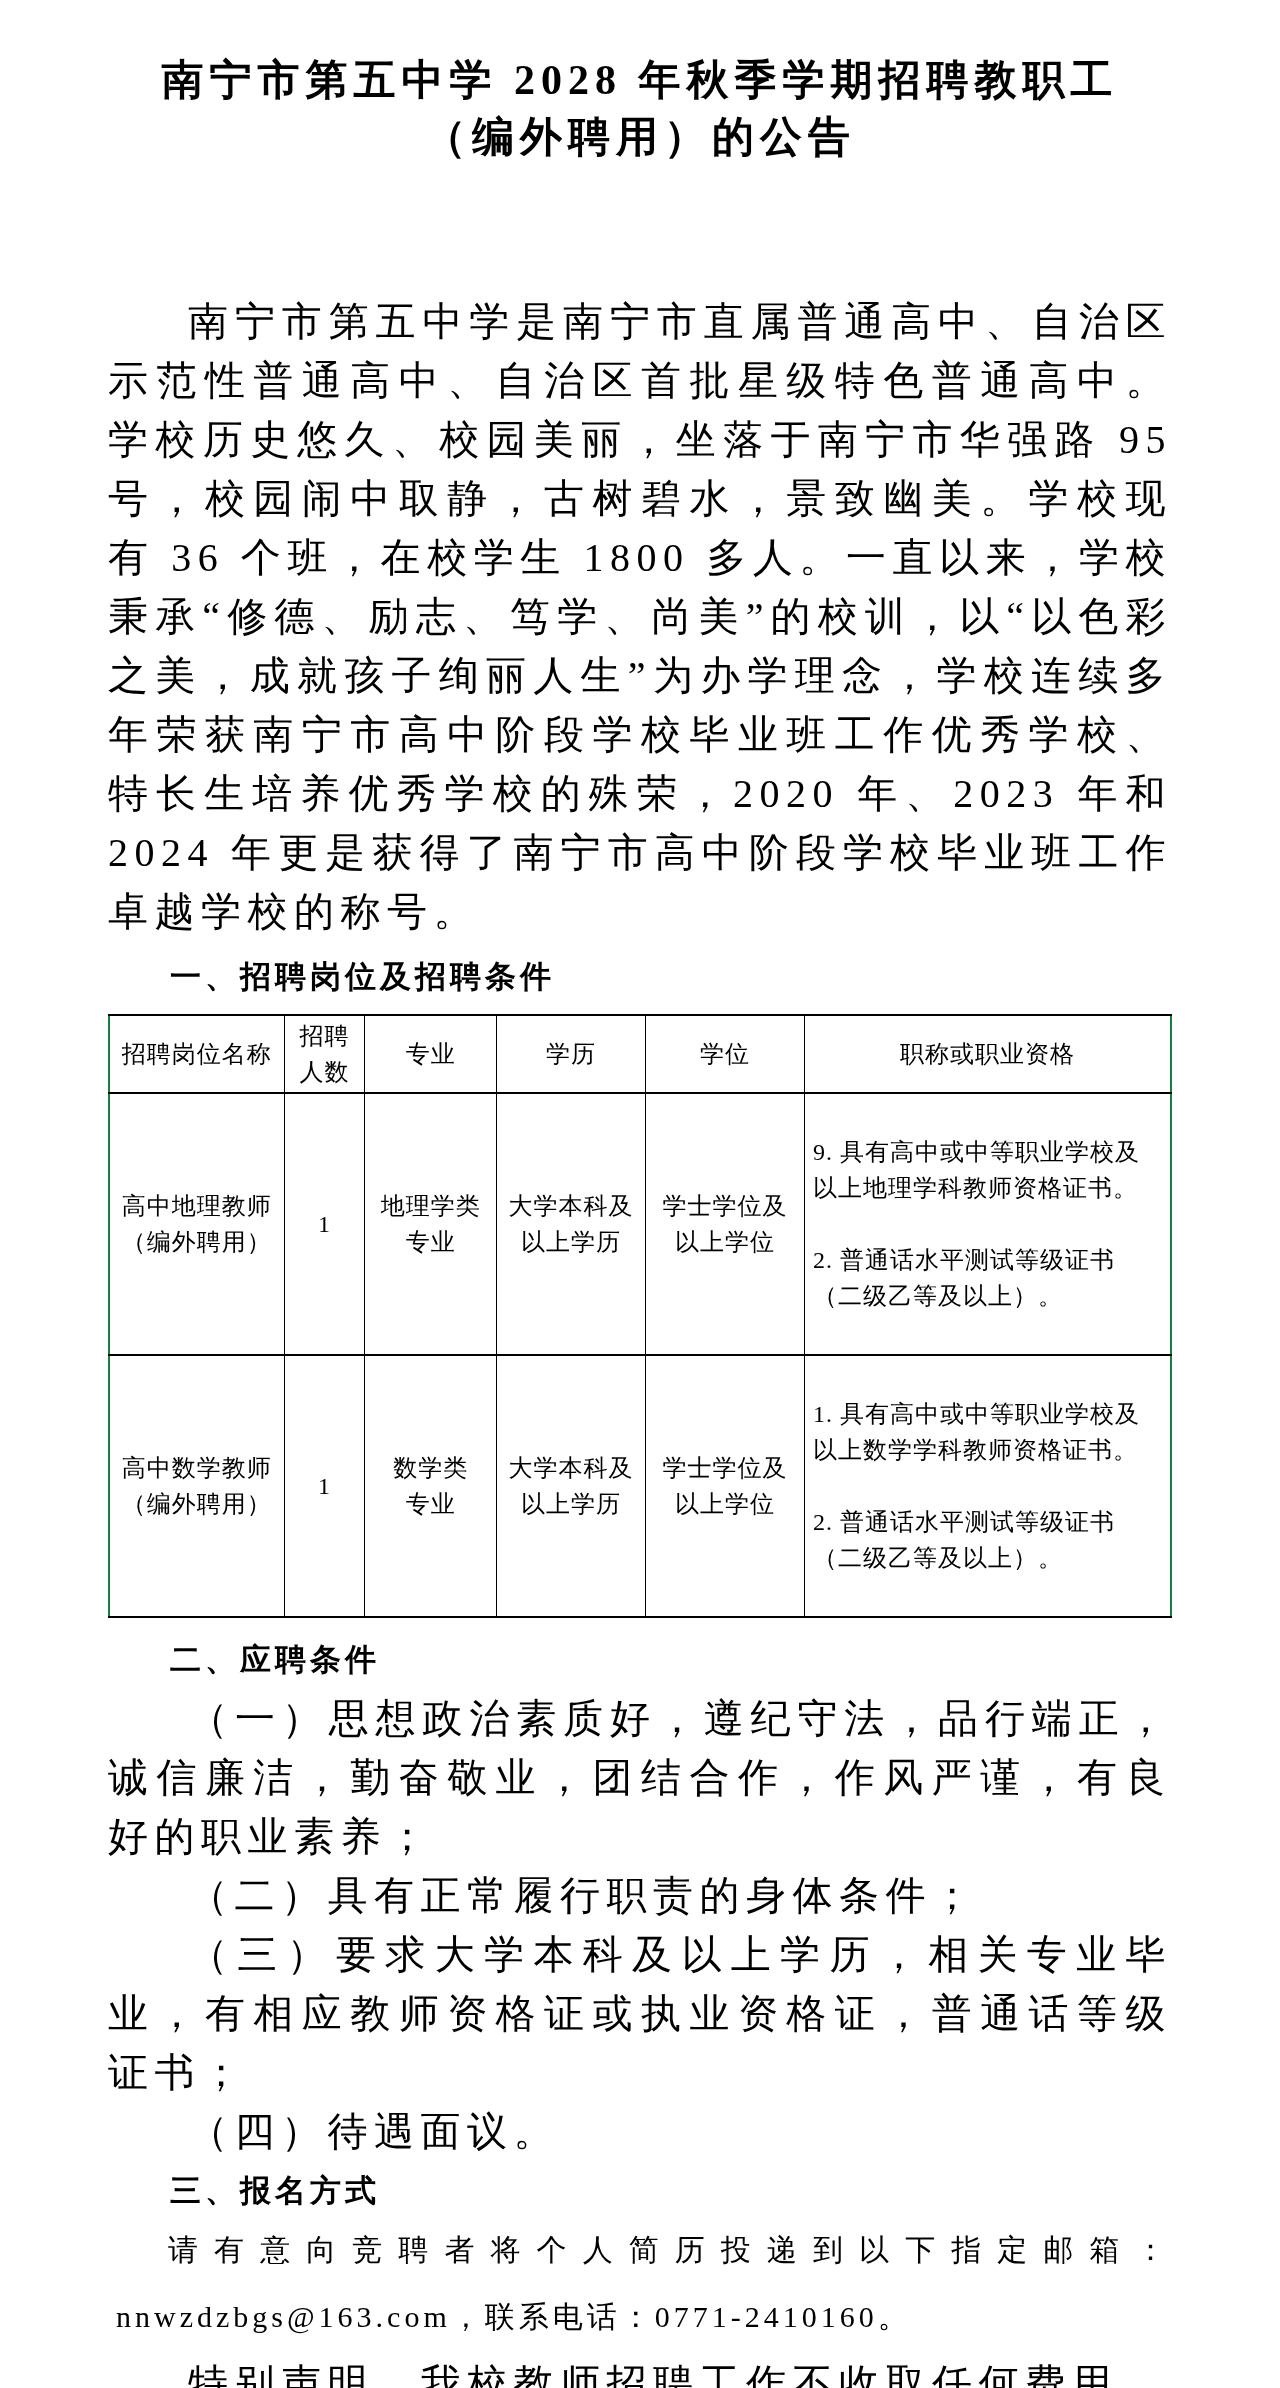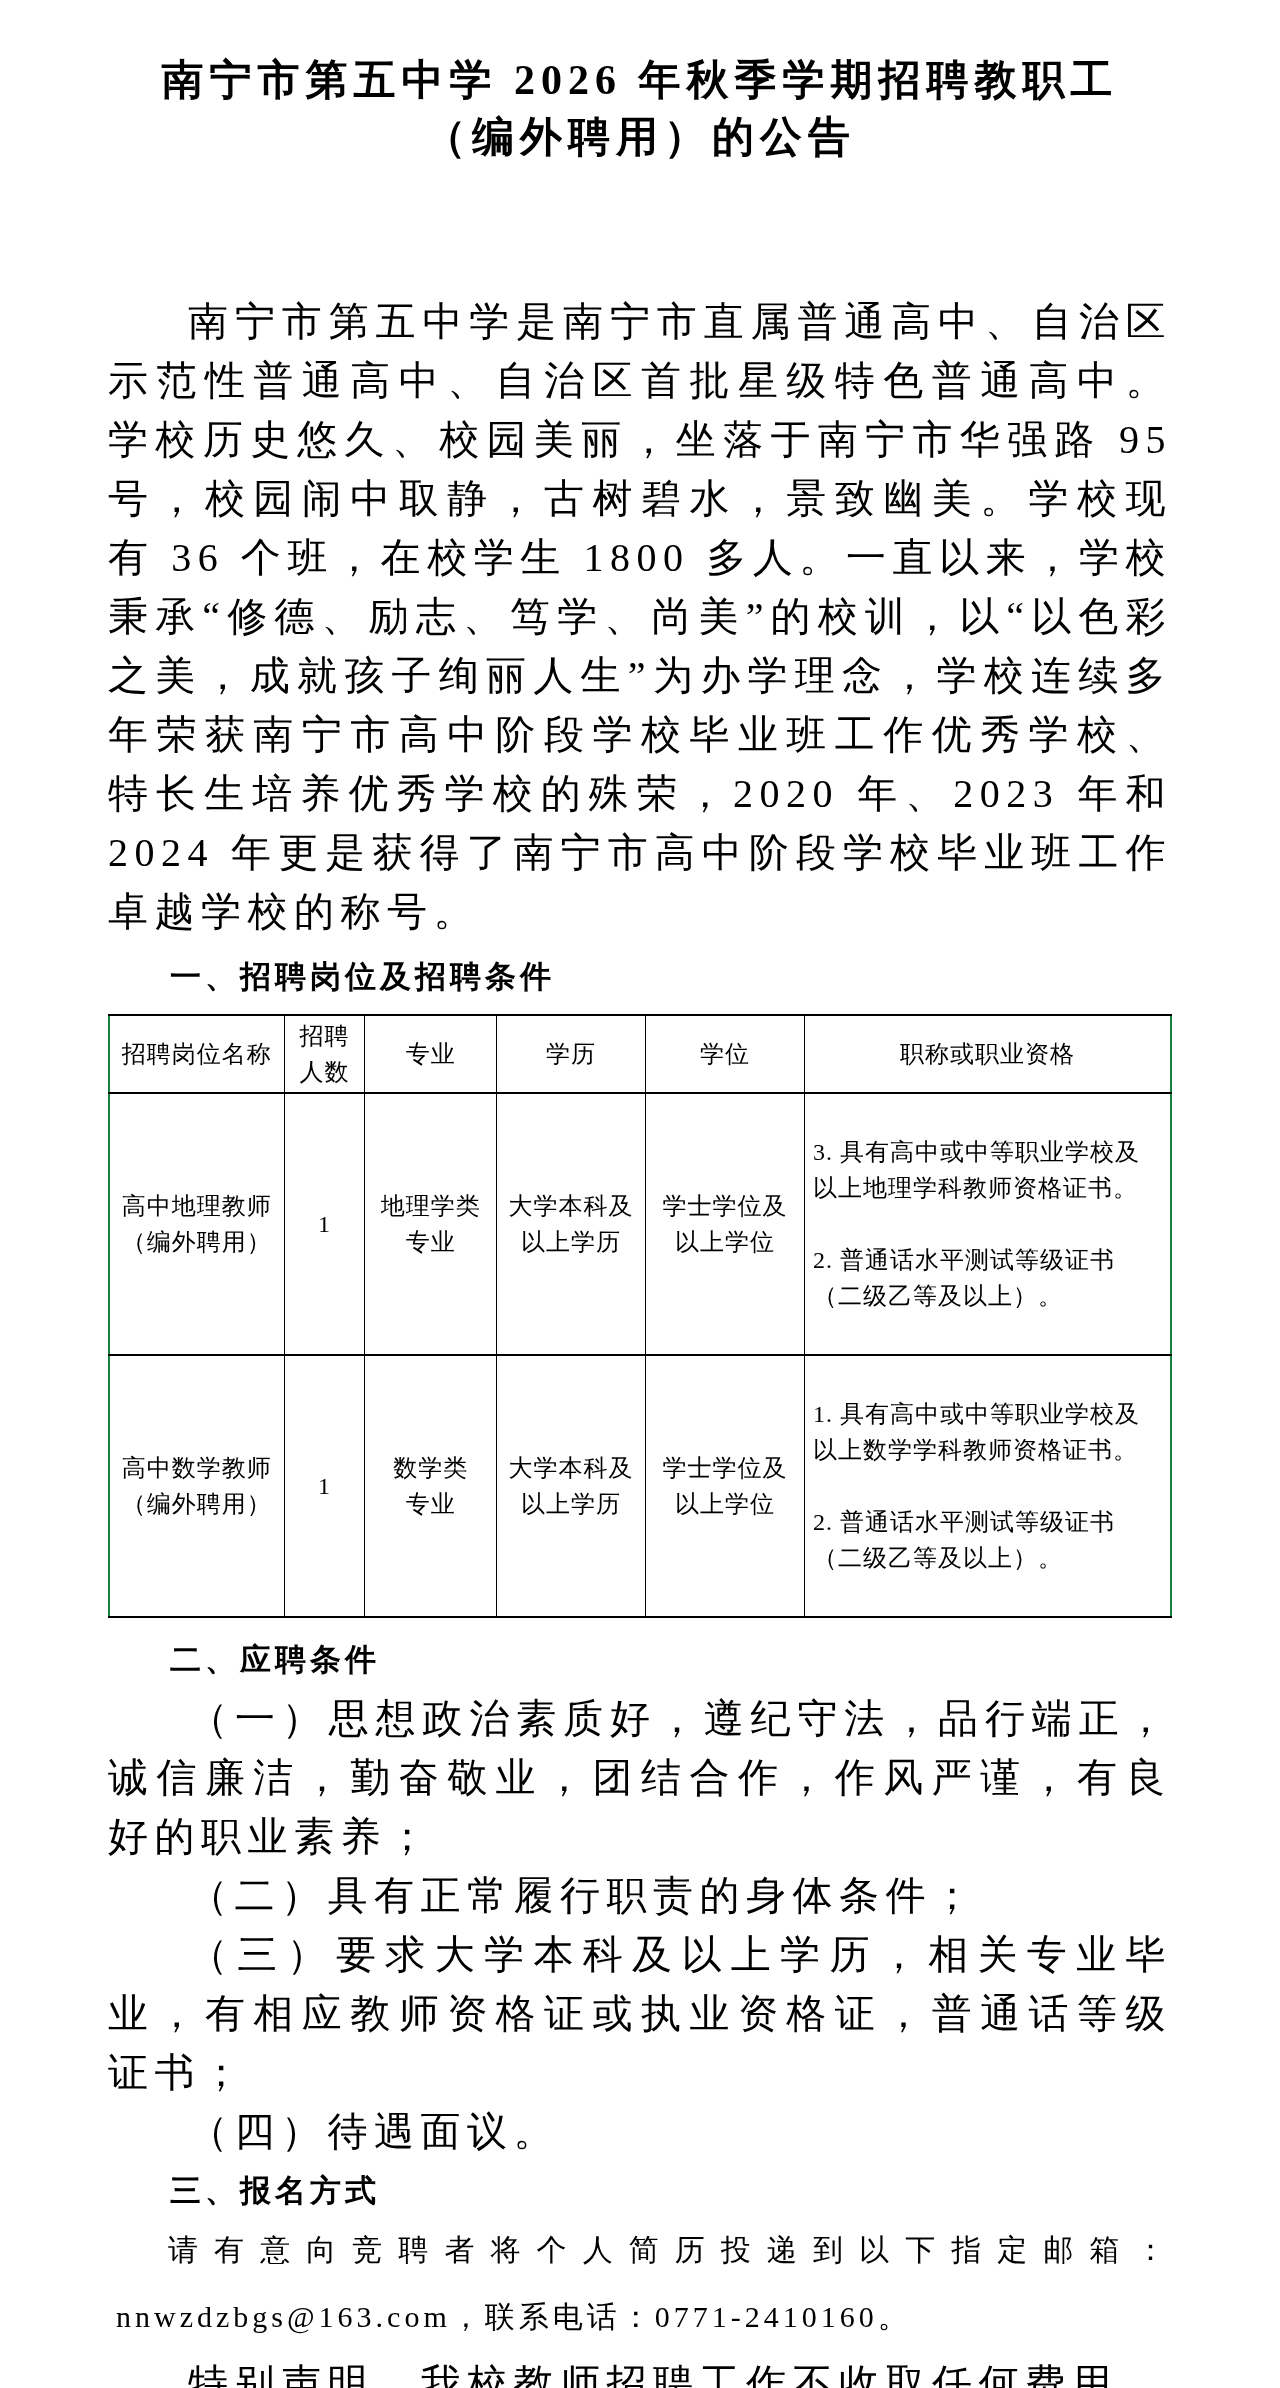--- a/index.html
+++ b/index.html
@@ -45,21 +45,21 @@
     margin: 8px; font-size: 30px; line-height: 59px; letter-spacing: 4px;
     text-align: left; text-indent: 0;
   }
 </style>
 </head>
 <body>
 
 <div class="page">
 
   <h1 class="doc-title">
-    <span class="title-line">南宁市第五中学 2026 年秋季学期招聘教职工</span>
+    <span class="title-line">南宁市第五中学 2028 年秋季学期招聘教职工</span>
     <span class="title-line">（编外聘用）的公告</span>
   </h1>
 
   <p class="body-para">南宁市第五中学是南宁市直属普通高中、自治区示范性普通高中、自治区首批星级特色普通高中。学校历史悠久、校园美丽，坐落于南宁市华强路 95 号，校园闹中取静，古树碧水，景致幽美。学校现有 36 个班，在校学生 1800 多人。一直以来，学校秉承“修德、励志、笃学、尚美”的校训，以“以色彩之美，成就孩子绚丽人生”为办学理念，学校连续多年荣获南宁市高中阶段学校毕业班工作优秀学校、特长生培养优秀学校的殊荣，2020 年、2023 年和 2024 年更是获得了南宁市高中阶段学校毕业班工作卓越学校的称号。</p>
 
   <h2 class="sec-heading h1">一、招聘岗位及招聘条件</h2>
 
   <table class="recruit">
     <colgroup>
       <col style="width:16.5%">
@@ -85,21 +85,21 @@
         <td>高中地理教师
 （编外聘用）</td>
         <td>1</td>
         <td>地理学类
 专业</td>
         <td>大学本科及
 以上学历</td>
         <td>学士学位及
 以上学位</td>
         <td class="qual">
-          <div class="qual-item">3. 具有高中或中等职业学校及以上地理学科教师资格证书。</div>
+          <div class="qual-item">9. 具有高中或中等职业学校及以上地理学科教师资格证书。</div>
           <div class="qual-item">2. 普通话水平测试等级证书（二级乙等及以上）。</div>
         </td>
       </tr>
       <tr>
         <td>高中数学教师
 （编外聘用）</td>
         <td>1</td>
         <td>数学类
 专业</td>
         <td>大学本科及

